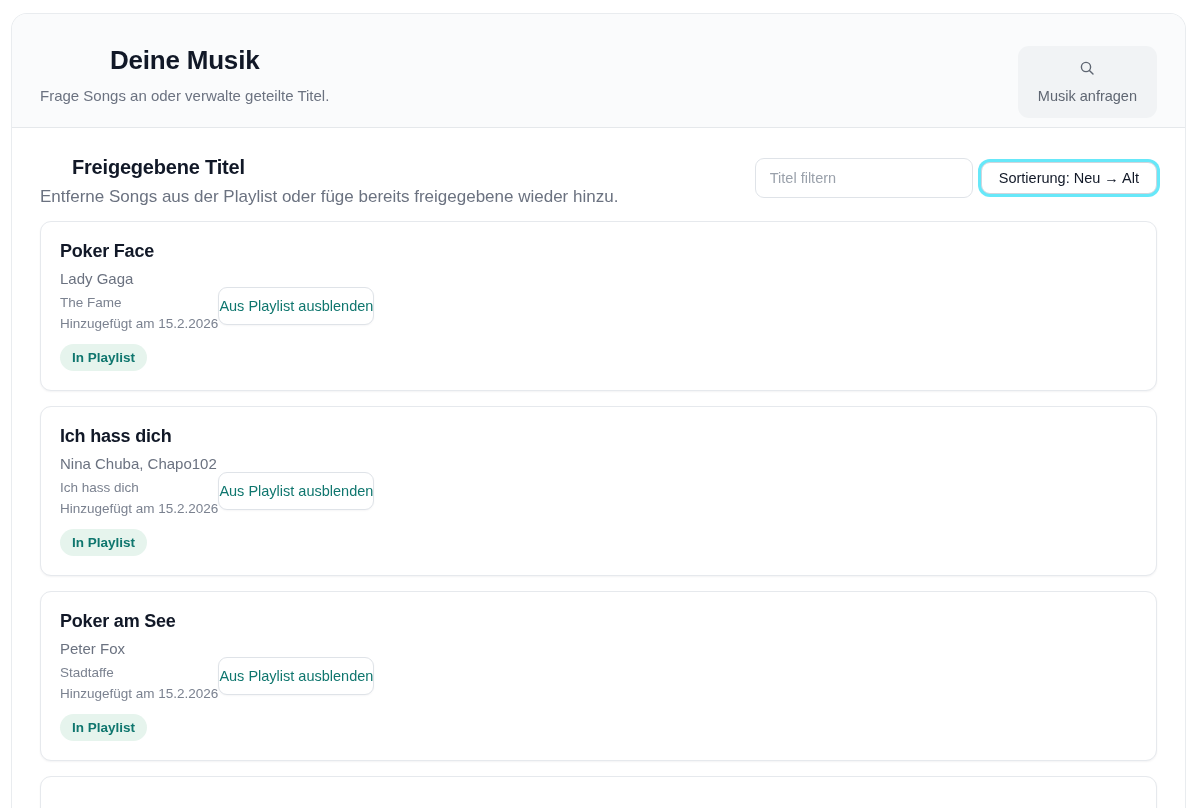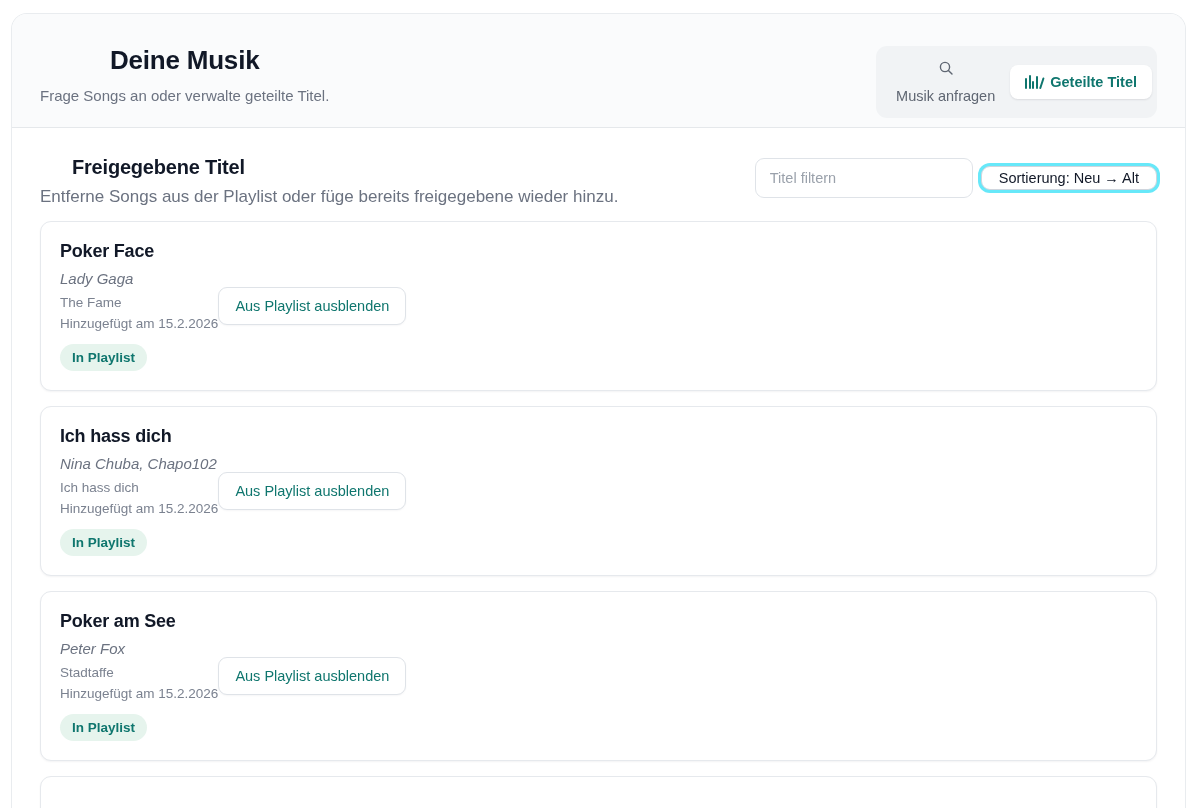--- a/index.html
+++ b/index.html
@@ -120,21 +120,21 @@
     font-family: inherit;
     color: #111827;
     background: #ffffff;
     border: 1px solid #dfe3e8;
     border-radius: 9px;
     outline: none;
   }
   .filter-input::placeholder { color: #9aa1ab; }
 
   .sort-btn {
-    height: 24px;
+    height: 32px;
     padding: 0 17px;
     font-size: 14.5px;
     font-family: inherit;
     color: #111827;
     background: #ffffff;
     border: 1px solid #cfd5dd;
     border-radius: 9px;
     cursor: pointer;
     white-space: nowrap;
     box-shadow: 0 0 0 3px #67e8f9;
@@ -149,36 +149,36 @@
     justify-content: flex-start;
     background: #ffffff;
     border: 1px solid #e6e9ed;
     border-radius: 11px;
     padding: 19px 20px 19px 19px;
     box-shadow: 0 1px 2px rgba(16,24,40,0.05);
     min-height: 163px;
   }
   .song-info { display: flex; flex-direction: column; }
   .song-title { font-size: 18px; font-weight: bold; color: #111827; letter-spacing: -0.2px; }
-  .song-artist { margin-top: 8px; font-size: 15px; color: #6b7280; font-style: italic; }
+  .song-artist { margin-top: 8px; font-size: 15px; color: #6b7280; }
   .song-album { margin-top: 8px; font-size: 13.5px; color: #7b8290; }
   .song-added { margin-top: 6px; font-size: 13.5px; color: #7b8290; }
   .badge {
     align-self: flex-start;
     margin-top: 13px;
     background: #e6f4ed;
     color: #0f766e;
     font-size: 13.5px;
     font-weight: bold;
     padding: 6px 12px;
     border-radius: 999px;
   }
   .hide-btn {
     height: 38px;
-    padding: 0 16px;
+    padding: 0 0;
     font-size: 14.5px;
     font-family: inherit;
     color: #0f766e;
     background: #ffffff;
     border: 1px solid #dfe3e8;
     border-radius: 9px;
     cursor: pointer;
     white-space: nowrap;
     box-shadow: 0 1px 2px rgba(16,24,40,0.04);
   }
@@ -197,30 +197,20 @@
     <div class="segmented">
       <button class="seg-btn inactive">
         <span class="icon-search">
           <svg width="16" height="16" viewBox="0 0 16 16" fill="none" aria-hidden="true">
             <circle cx="7" cy="7" r="4.6" stroke="#5f6672" stroke-width="1.4"></circle>
             <line x1="10.4" y1="10.4" x2="14" y2="14" stroke="#5f6672" stroke-width="1.4" stroke-linecap="round"></line>
           </svg>
         </span>
         <span>Musik anfragen</span>
       </button>
-      <button class="seg-btn active">
-        <span class="icon-bars">
-          <i></i>
-            <i></i>
-            <i></i>
-            <i></i>
-            <i></i>
-        </span>
-        <span>Geteilte Titel</span>
-      </button>
     </div>
   </div>
 
   <div class="section-head">
     <div>
       <div class="section-title">Freigegebene Titel</div>
       <div class="section-sub">Entferne Songs aus der Playlist oder füge bereits freigegebene wieder hinzu.</div>
     </div>
     <div class="section-controls">
       <input class="filter-input" type="text" placeholder="Titel filtern" style="">

